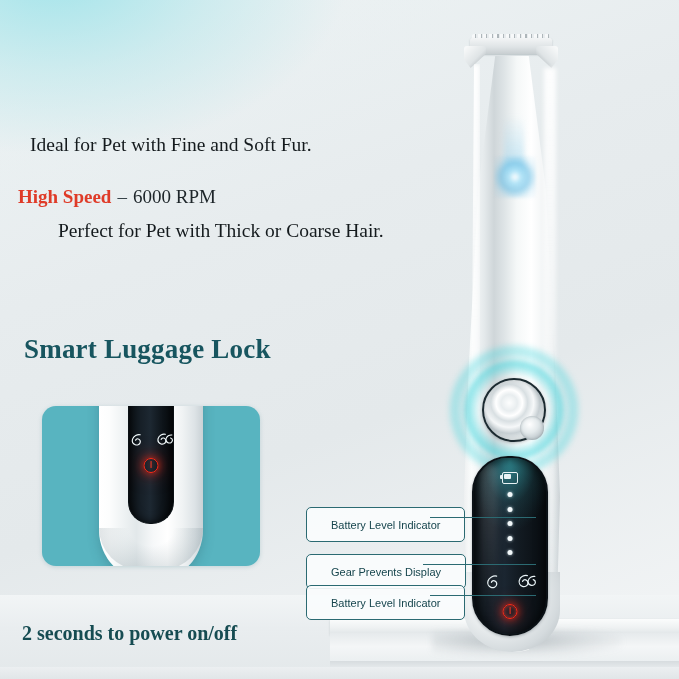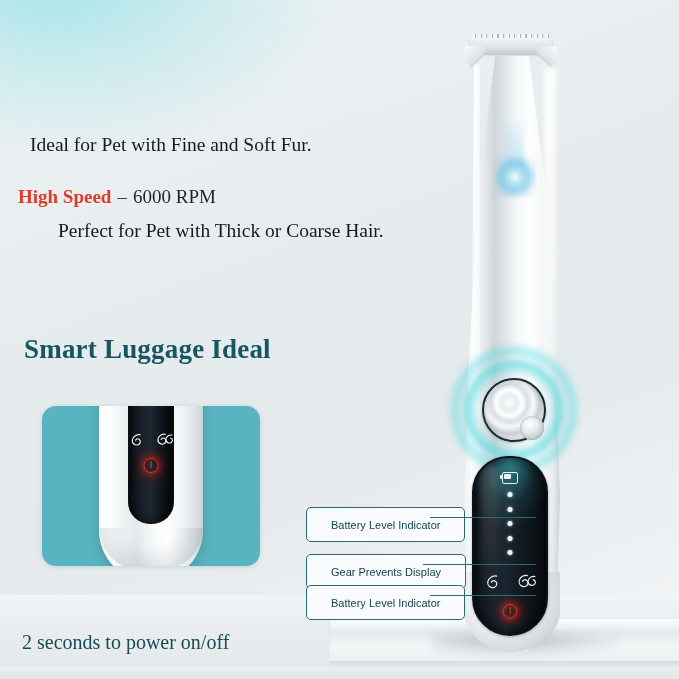--- a/index.html
+++ b/index.html
@@ -213,21 +213,21 @@
 
   .lock-title{
     position:absolute;left:24px;top:334px;font-size:27px;font-weight:bold;
     color:#17555f;letter-spacing:0.2px;white-space:nowrap;
   }
   .lock-sub{
     position:absolute;left:40px;top:368px;font-size:16.5px;font-style:italic;
     color:#1d2428;white-space:nowrap;
   }
   .hold-1{position:absolute;left:36px;top:588px;font-size:20px;font-weight:bold;color:#164c52;white-space:nowrap;}
-  .hold-2{position:absolute;left:22px;top:622px;font-size:20px;font-weight:normal;color:#164c52;white-space:nowrap;margin-top:9px;}
+  .hold-2{position:absolute;left:22px;top:622px;font-size:20px;font-weight:bold;color:#164c52;white-space:nowrap;}
 
   
   .inset{
     position:absolute;left:42px;top:406px;width:218px;height:160px;
     border-radius:14px;background:#58b4c0;overflow:hidden;
     box-shadow:0 1px 4px rgba(80,140,150,0.25);
   }
   .inset-dev{
     position:absolute;left:50%;top:-14px;transform:translateX(-50%);
     width:104px;height:190px;
@@ -333,21 +333,21 @@
   </div>
 
 
   <div class="spd-desc" style="left:18px;top:134px;margin-left:12px;">Ideal for Pet with Fine and Soft Fur.</div>
 
   <div class="spd-line" style="left:18px;top:186px;">
     <span class="lbl high">High Speed</span><span class="dash">–</span><span class="val">6000 RPM</span>
   </div>
   <div class="spd-desc" style="left:18px;top:220px;margin-left:40px;">Perfect for Pet with Thick or Coarse Hair.</div>
 
-  <div class="lock-title">Smart Luggage Ideal</div>
+  <div class="lock-title">Smart Luggage Lock</div>
 
   <div class="inset">
     <div class="inset-dev">
       <div class="inset-panel">
 
         <div class="inset-gears">
           <svg class="gear-ico" viewBox="0 0 18 16">
             <path d="M12.6 2.1c-3.3-.7-7.5 1.3-8.6 4.9-.8 2.6.5 5.3 3 6.3 2.2.9 4.7-.1 5.5-2.2.7-1.8-.2-3.7-1.9-4.3-1.3-.5-2.8.2-3.2 1.5" fill="none" stroke="#f2fafc" stroke-width="1.3" stroke-linecap="round"></path>
           </svg>
           <svg class="gear-ico" viewBox="0 0 18 16">

